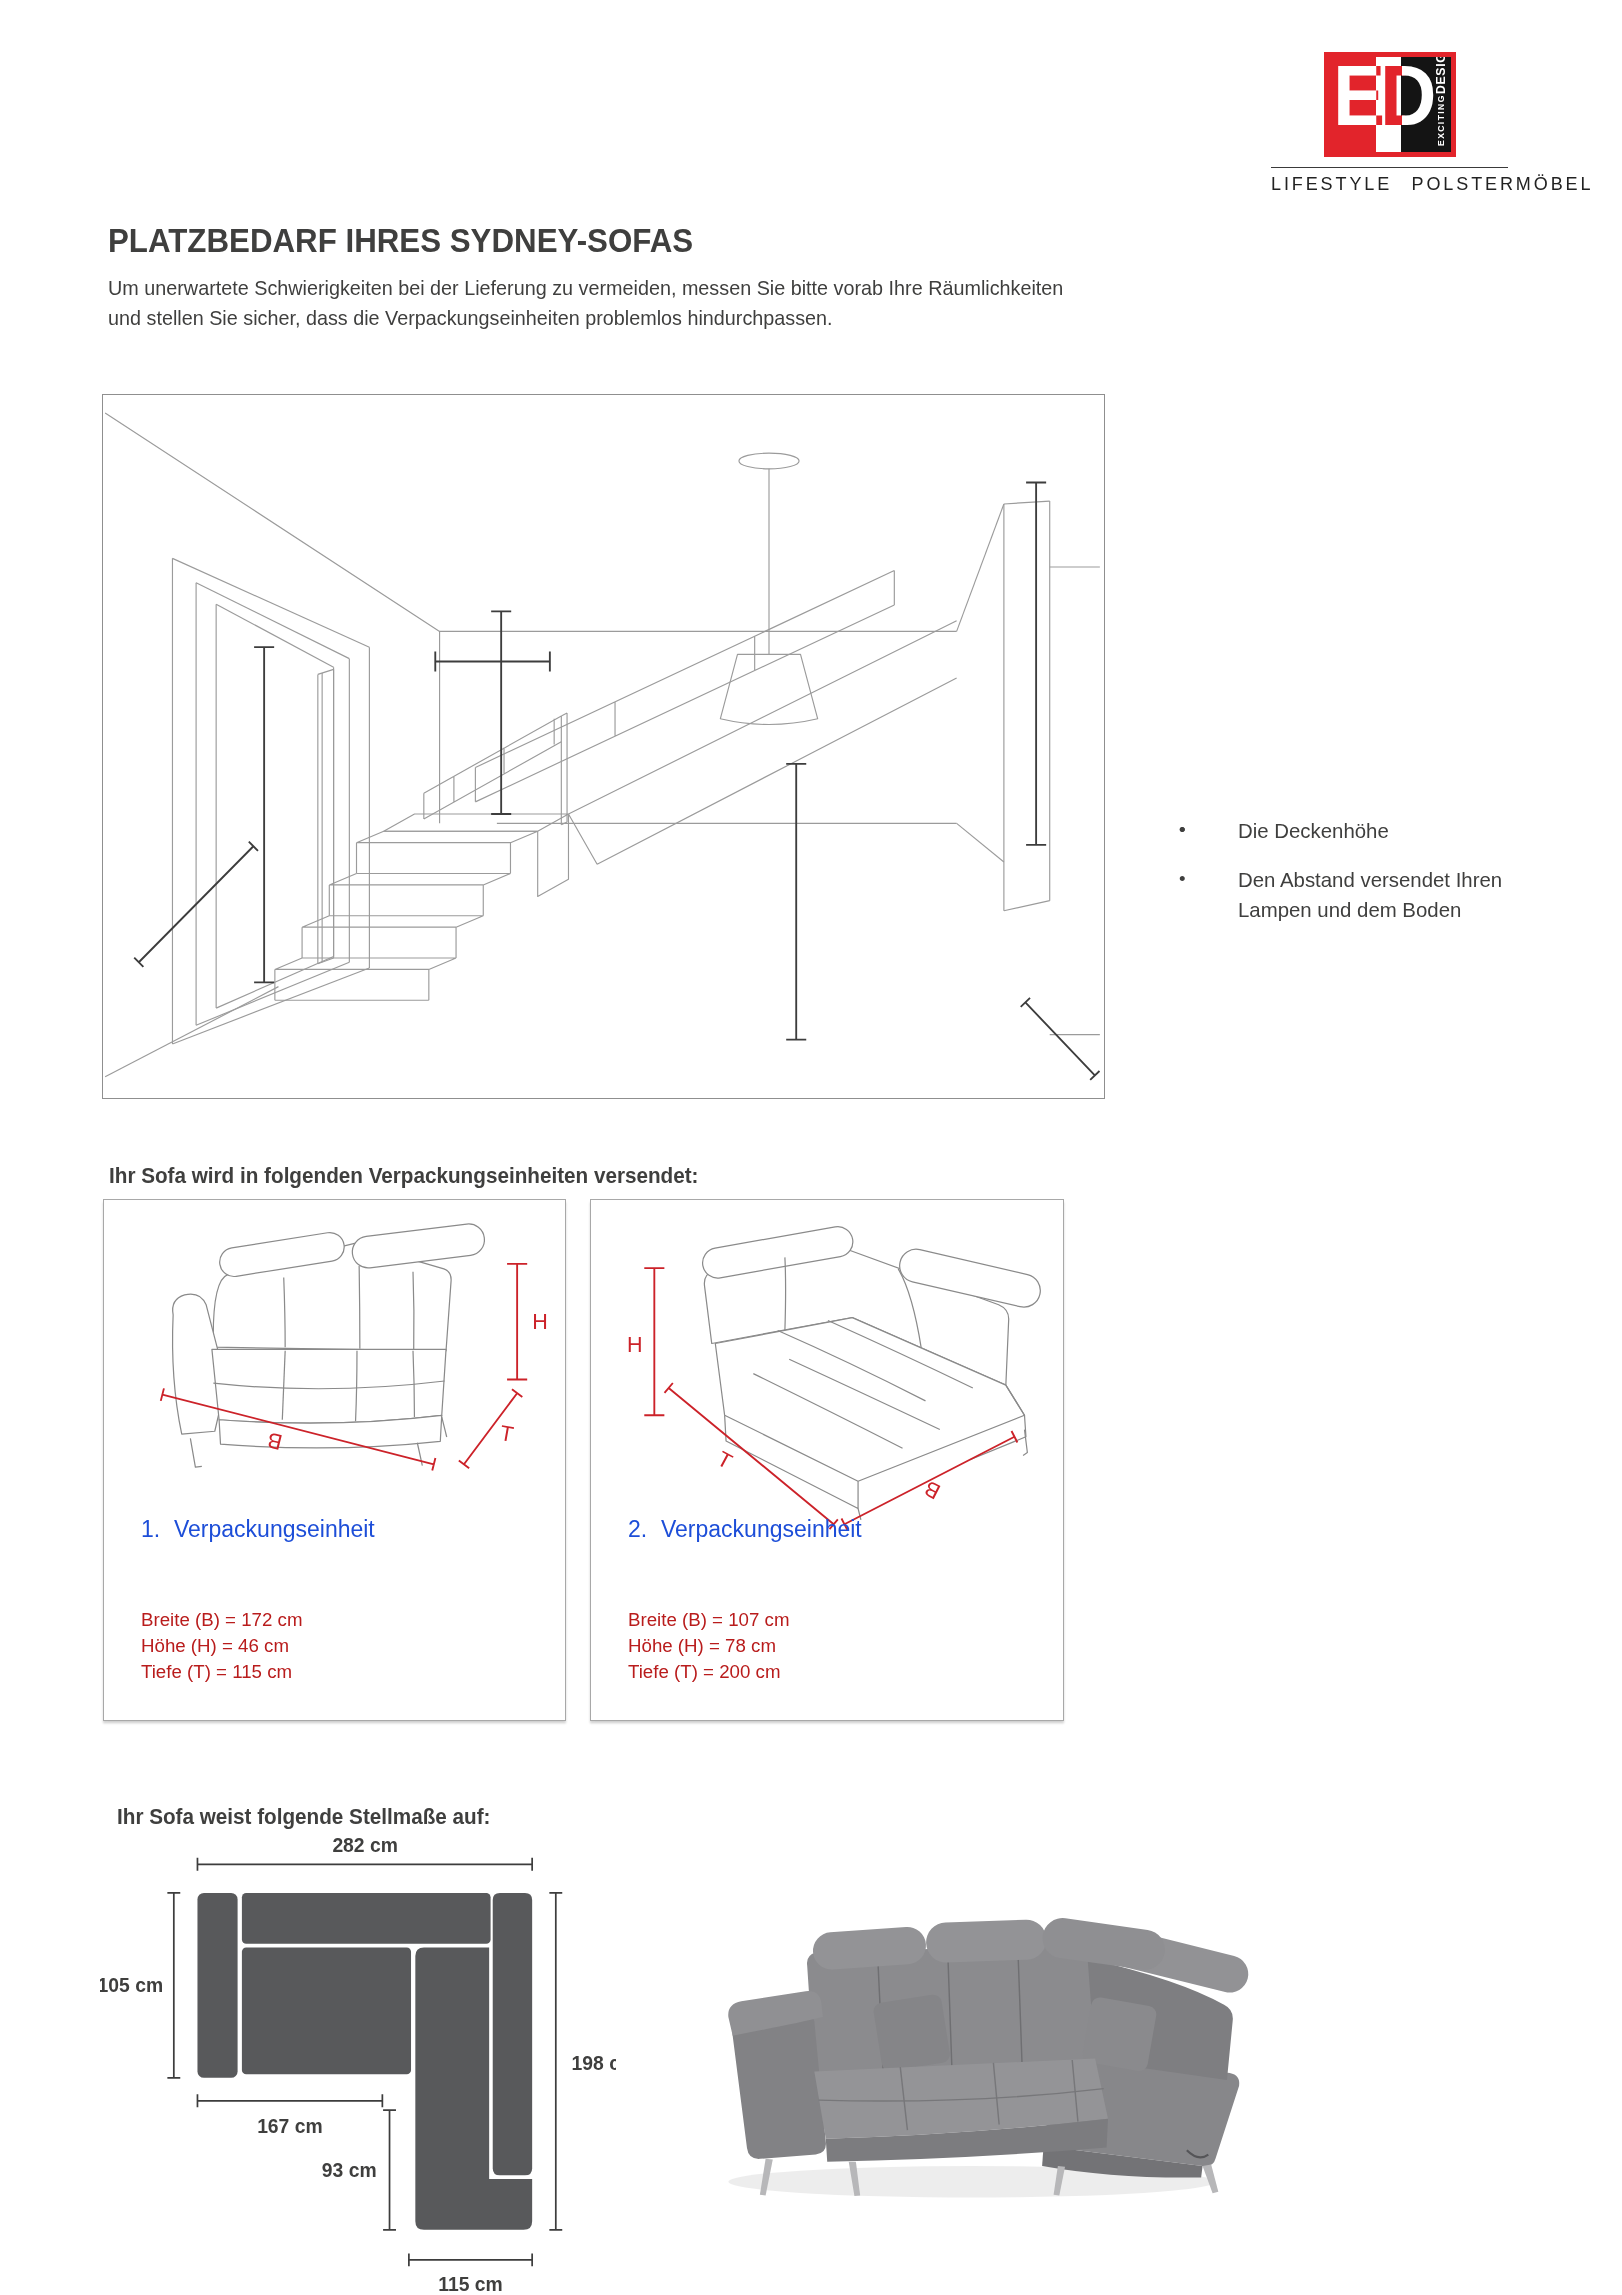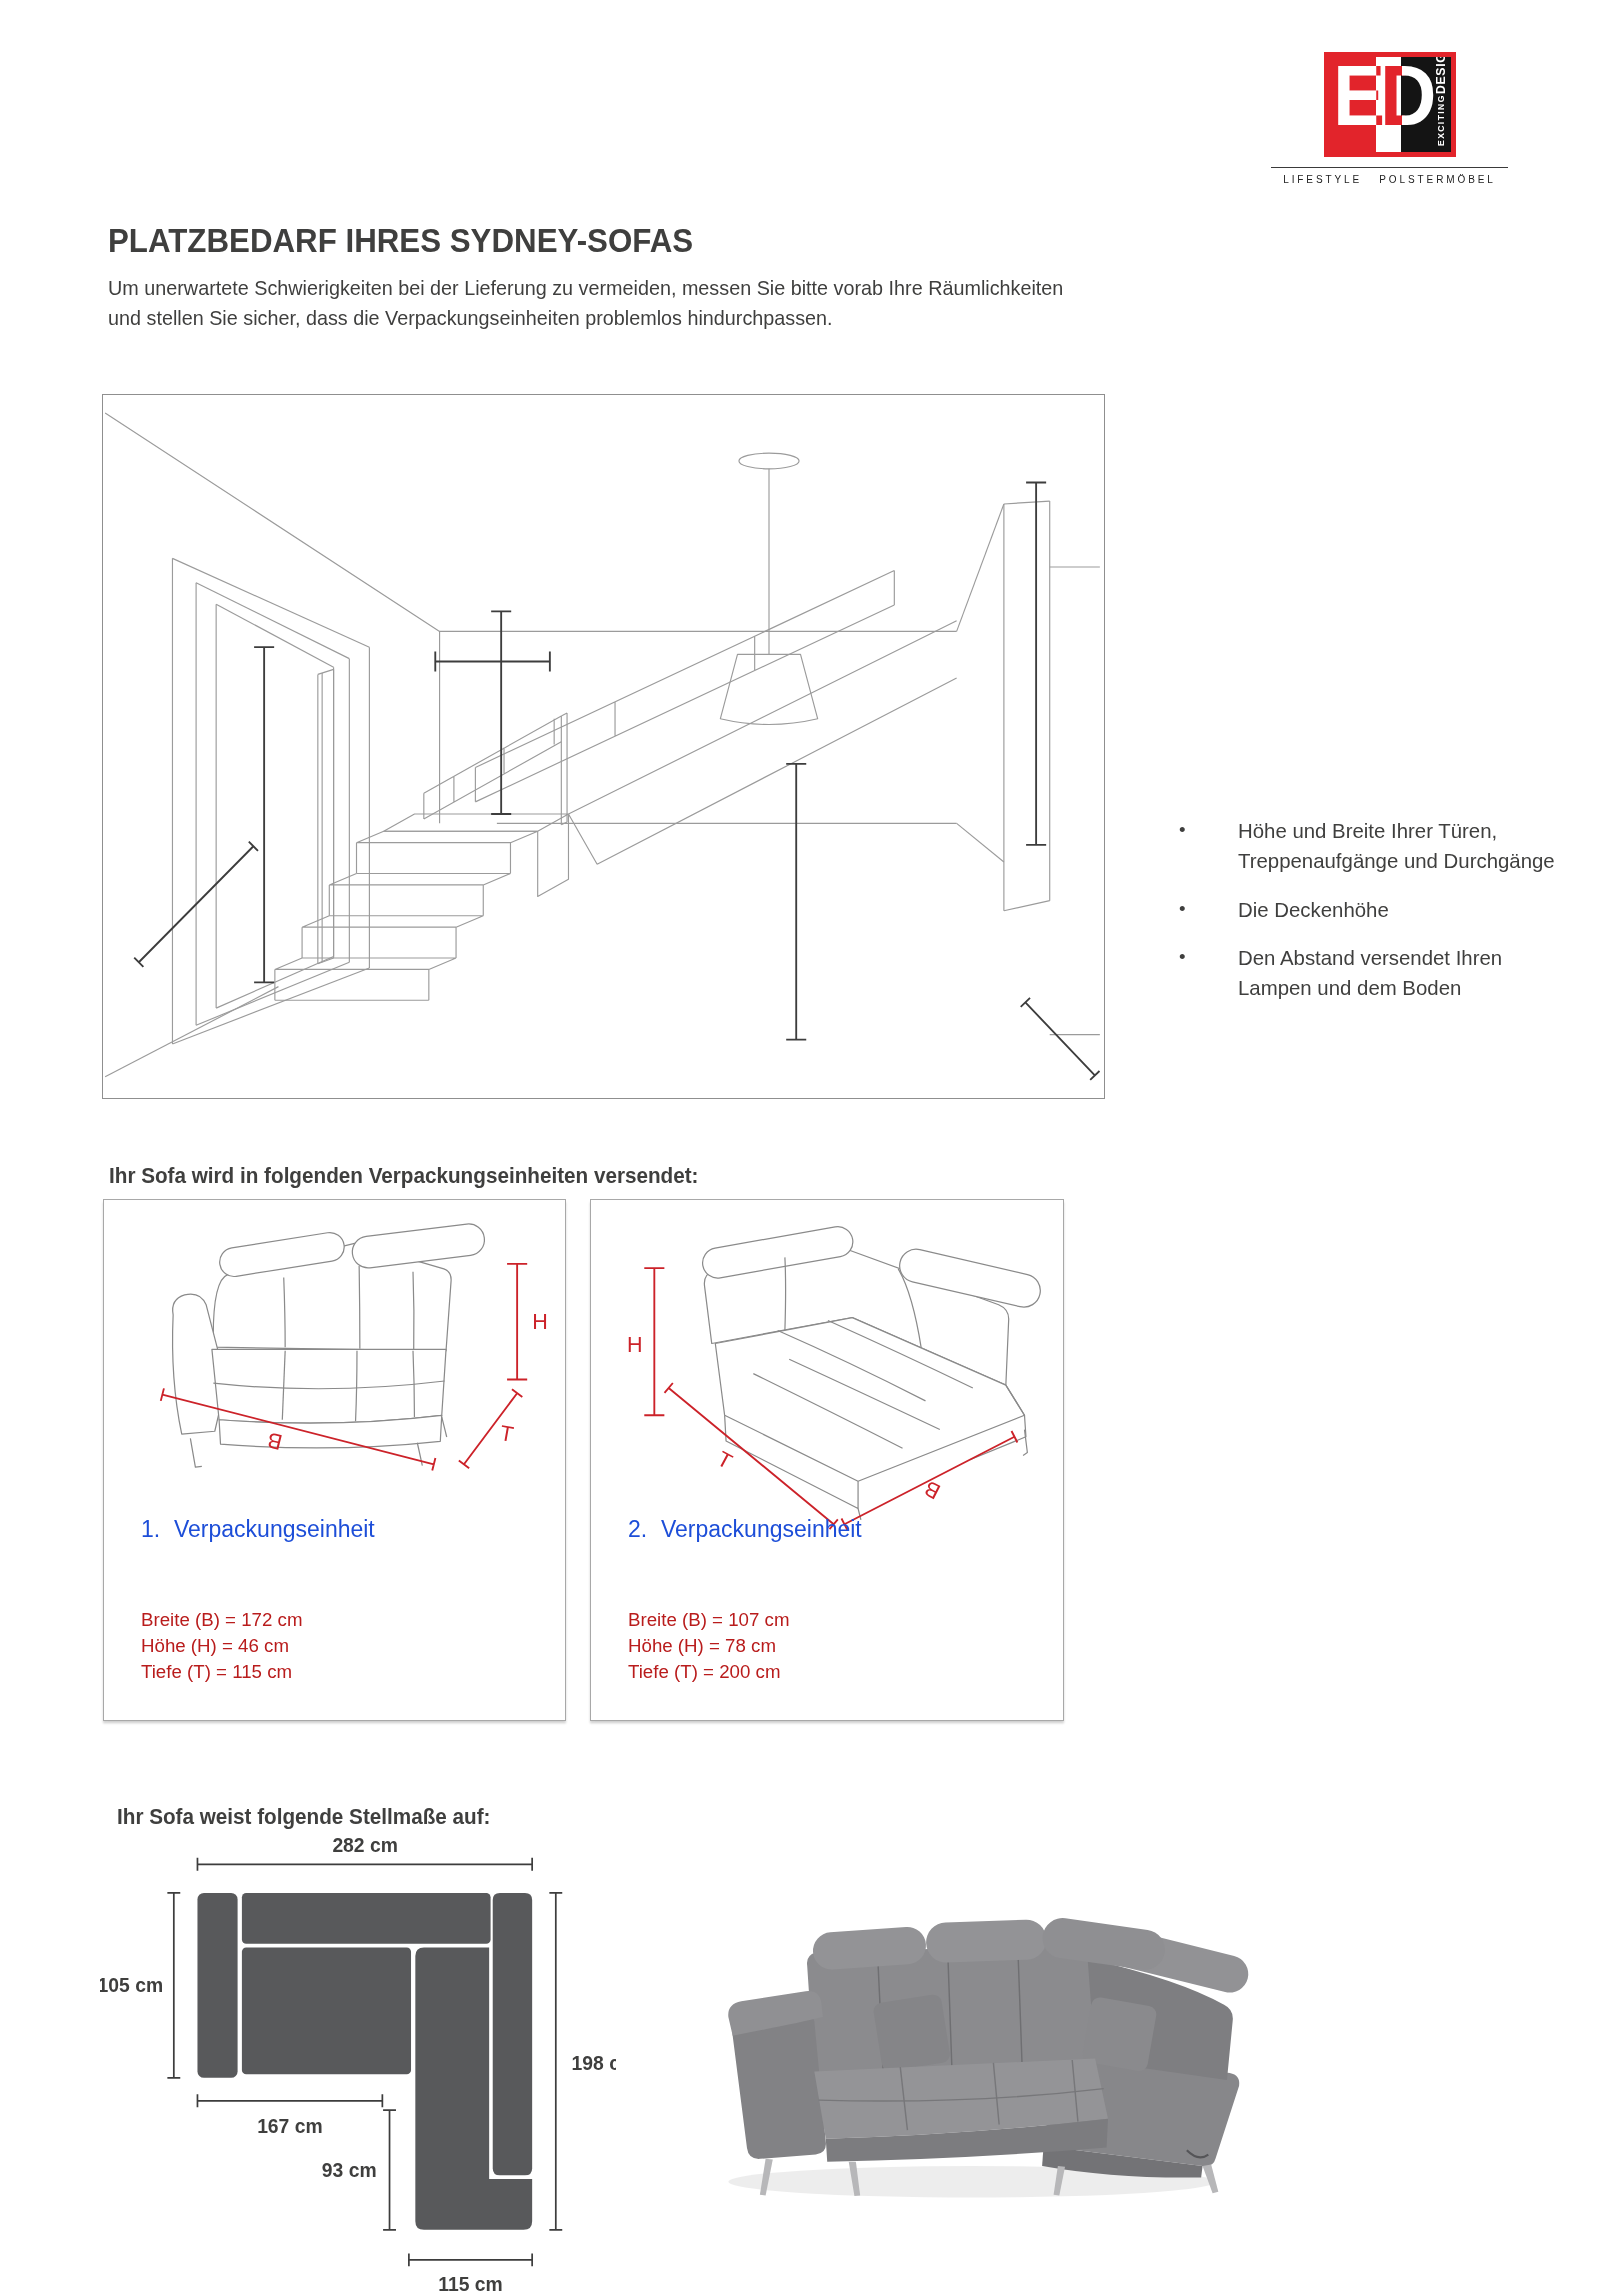--- a/index.html
+++ b/index.html
@@ -16,21 +16,21 @@
   .lt{position:absolute;left:0;top:0;width:122px;}
   .lt.c-red{color:#e2242b;clip-path:inset(-7.2px 44px -7.2px 47px);}
   .lt.c-w1{color:#ffffff;clip-path:inset(-7.2px 75px -7.2px -7.2px);}
   .lt.c-w2{color:#ffffff;clip-path:inset(-7.2px -7.2px -7.2px 75px);}
   .logo-redblock{position:absolute;left:0;top:0;width:47px;height:100%;background:#e2242b;}
   .logo-vert{position:absolute;right:2.2px;top:5.7px;height:83px;display:flex;flex-direction:row;align-items:center;
              writing-mode:vertical-rl;transform:rotate(180deg);color:#fff;font-weight:700;}
   .logo-vert .v1{font-size:8.6px;letter-spacing:1.4px;}
   .logo-vert .v2{font-size:12.2px;letter-spacing:0.7px;}
   .brand-rule{border-top:1.4px solid #3a3a3a;margin-top:10px;}
-  .brand-tagline{margin-top:5.7px;font-size:10px;letter-spacing:2.9px;word-spacing:11.5px;color:#222;text-align:center;white-space:nowrap;}
+  .brand-tagline{margin-top:5.7px;font-size:18px;letter-spacing:2.9px;word-spacing:11.5px;color:#222;text-align:center;white-space:nowrap;}
 
   
   .title{position:absolute;left:108px;top:198px;font-size:34px;font-weight:700;color:#3f3f3e;
          transform:scaleX(0.92);transform-origin:left;white-space:nowrap;letter-spacing:0;}
   .intro{position:absolute;left:108px;top:274px;font-size:20.4px;line-height:1.45;color:#3f3f3e;
          transform:scaleX(0.97);transform-origin:left;}
   .sec-h{position:absolute;font-size:22px;font-weight:700;color:#3f3f3e;transform:scaleX(0.94);transform-origin:left;white-space:nowrap;}
 
   
   .room{position:absolute;left:102px;top:394px;width:1001px;height:703px;border:0.7px solid #8f8f8f;background:#fff;}
@@ -149,21 +149,21 @@
         <path d="M464,372 H624 M464,358 V386 M624,358 V386"></path>
         <path d="M968,515 V900 M954,515 H982 M954,900 H982"></path>
         <path d="M1303,122 V628 M1289,122 H1317 M1289,628 H1317"></path>
         <path d="M1288,848 L1385,950 M1281.5,854.2 L1294.5,841.8 M1378.5,956.2 L1391.5,943.8"></path>
       </g>
     </svg>
   </div>
 
   <div class="note">
     <ul>
-      <li><span class="dot">•</span><span>Höhe und Breite Ihrer Türen, Treppenaufgänge und Durchgänge</span></li>
+      <li><span class="dot">•</span></li>
       <li><span class="dot">•</span><span>Die Deckenhöhe</span></li>
       <li><span class="dot">•</span><span>Den Abstand versendet Ihren Lampen und dem Boden</span></li>
     </ul>
   </div>
 
   <h2 class="sec-h" style="left:109px;top:1145px;">Ihr Sofa wird in folgenden Verpackungseinheiten versendet:</h2>
 
   <div class="pkg-box b1">
     <svg width="460" height="316" viewBox="0 0 640 440">
       <g stroke="#8a8a8a" stroke-width="1.7" fill="#ffffff" stroke-linejoin="round">

